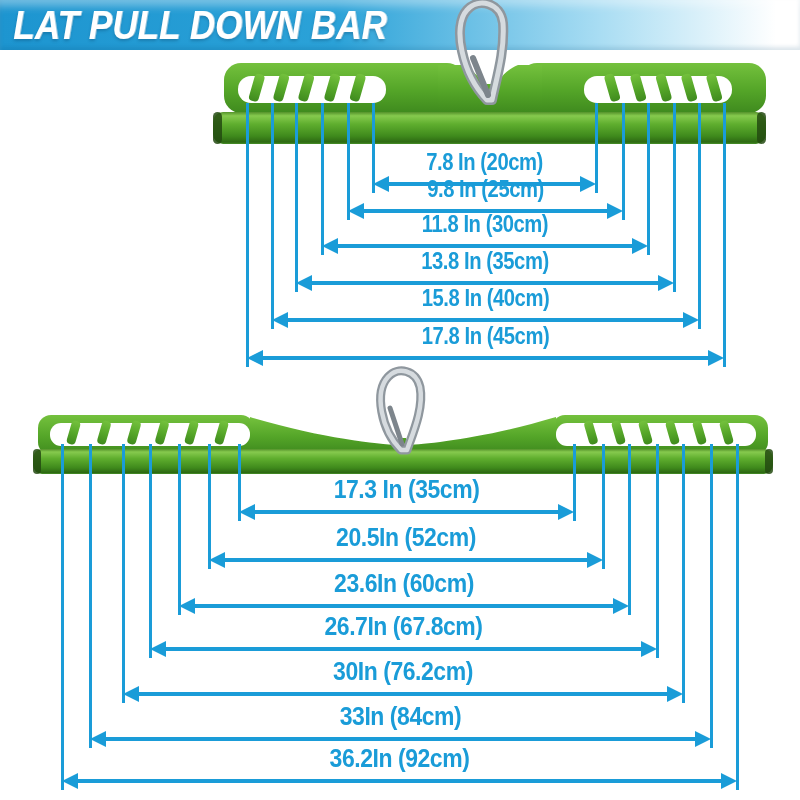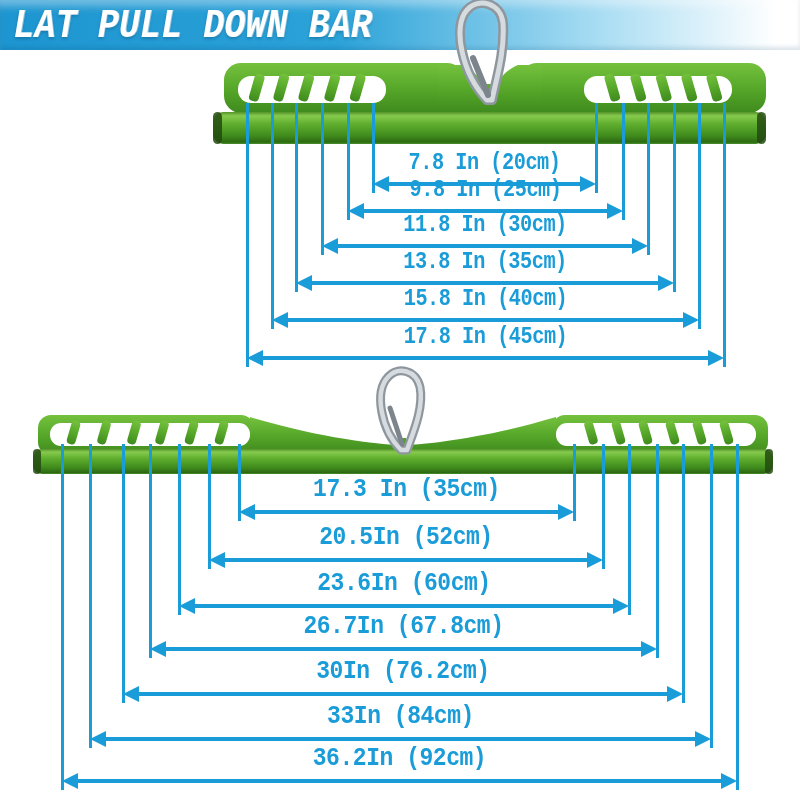--- a/index.html
+++ b/index.html
@@ -1,17 +1,17 @@
 <!DOCTYPE html>
 <html style="--banner-blue: #1d95d0; --dimension-blue: #1a9cd8; --bar-green: #55a629; --carabiner-silver: #b4bcc2;"><head>
 <meta charset="utf-8">
 <style>
   html,body{margin:0;padding:0;background:#fff;}
   .stage{position:relative;width:800px;height:800px;background:#fff;overflow:hidden;
-         font-family:Liberation Mono, monospace;}
+         font-family:Liberation Sans, sans-serif;}
   
   .banner{position:absolute;left:0;top:0;width:800px;height:50px;
     background:linear-gradient(90deg,var(--banner-blue,#1d95d0) 0%,#2ba2d8 42%,#a9ddf3 75%,#ffffff 97%);
     box-shadow:inset 0 11px 9px -5px rgba(255,255,255,.38), inset 0 -3px 4px rgba(0,70,110,.14);}
   .banner h1{margin:0;padding:4px 0 0 14px;color:#fff;font-style:italic;font-weight:bold;
     font-size:37px;line-height:44px;letter-spacing:0px;white-space:nowrap;
     transform:scale(.95,1.08);transform-origin:left center;
     text-shadow:0 2px 3px rgba(0,40,70,.25), 1px 0 0 rgba(255,255,255,.6);}
   
   .vl{position:absolute;width:3px;background:var(--dimension-blue,#1a9cd8);}

